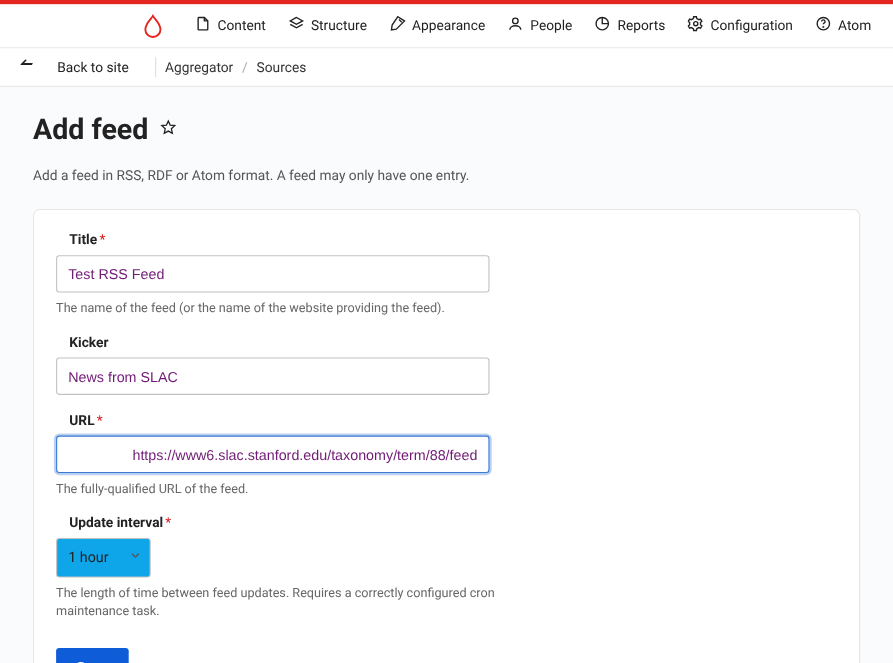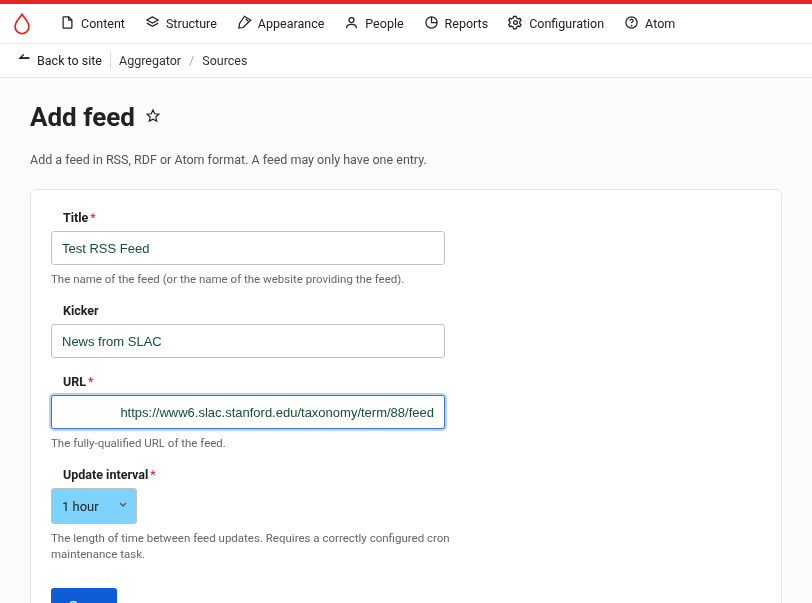--- a/index.html
+++ b/index.html
@@ -14,20 +14,21 @@
       background: #e5261f;
       width: 100%;
     }
     .admin-toolbar {
       background: #fff;
       border-bottom: 1px solid #e6e6e6;
       display: flex;
       align-items: center;
       padding: 0 10px;
       height: 40px;
+      justify-content: flex-end;
     }
     .logo {
       width: 24px;
       height: 24px;
       margin-right: 16px;
       display: flex;
       align-items: center;
       justify-content: center;
       color: #e5261f;
     }
@@ -46,21 +47,21 @@
     .secondary-bar {
       background: #fff;
       border-bottom: 1px solid #e6e6e6;
       padding: 8px 18px;
       display: flex;
       align-items: center;
       gap: 8px;
       font-size: 12.5px;
       color: #333;
     }
-    .back-link { display: flex; align-items: center; gap: 5px; cursor: pointer; color: #222; padding-right: 8px; border-right: 1px solid #ddd; justify-content: center; }
+    .back-link { display: flex; align-items: center; gap: 20px; cursor: pointer; color: #222; padding-right: 24px; border-right: 1px solid #ddd; justify-content: center; }
     .back-link svg { width: 14px; height: 14px; }
     .crumb { cursor: pointer; }
     .crumb-sep { color: #aaa; }
     .page-content {
       padding: 24px 30px;
     }
     .page-title-row {
       display: flex;
       align-items: center;
       gap: 10px;
@@ -95,21 +96,21 @@
     }
     .required::after { content: "*"; color: #d72222; margin-left: 2px; font-weight: 400; }
     .text-input {
       width: 394px;
       max-width: 100%;
       height: 34px;
       padding: 6px 10px;
       border: 1px solid #c2c2c2;
       border-radius: 3px;
       font-size: 13px;
-      color: #14532d;
+      color: #701a75;
       background: #fff;
     }
     .text-input.focused {
       border: 1px solid #3a79d4;
       box-shadow: 0 0 0 2px rgba(58,121,212,0.35);
       text-align: right;
     }
     .help-text {
       font-size: 11.5px;
       color: #666;
@@ -121,21 +122,21 @@
       position: relative;
       width: 86px;
     }
     .select-input {
       width: 100%;
       height: 36px;
       padding: 6px 28px 6px 10px;
       border: 1px solid #c2c2c2;
       border-radius: 3px;
       font-size: 13px;
-      background: #7dd3fc;
+      background: #0ea5e9;
       display: flex;
       align-items: center;
       cursor: pointer;
     }
     .select-chevron {
       position: absolute;
       right: 8px;
       top: 50%;
       transform: translateY(-50%);
       pointer-events: none;

